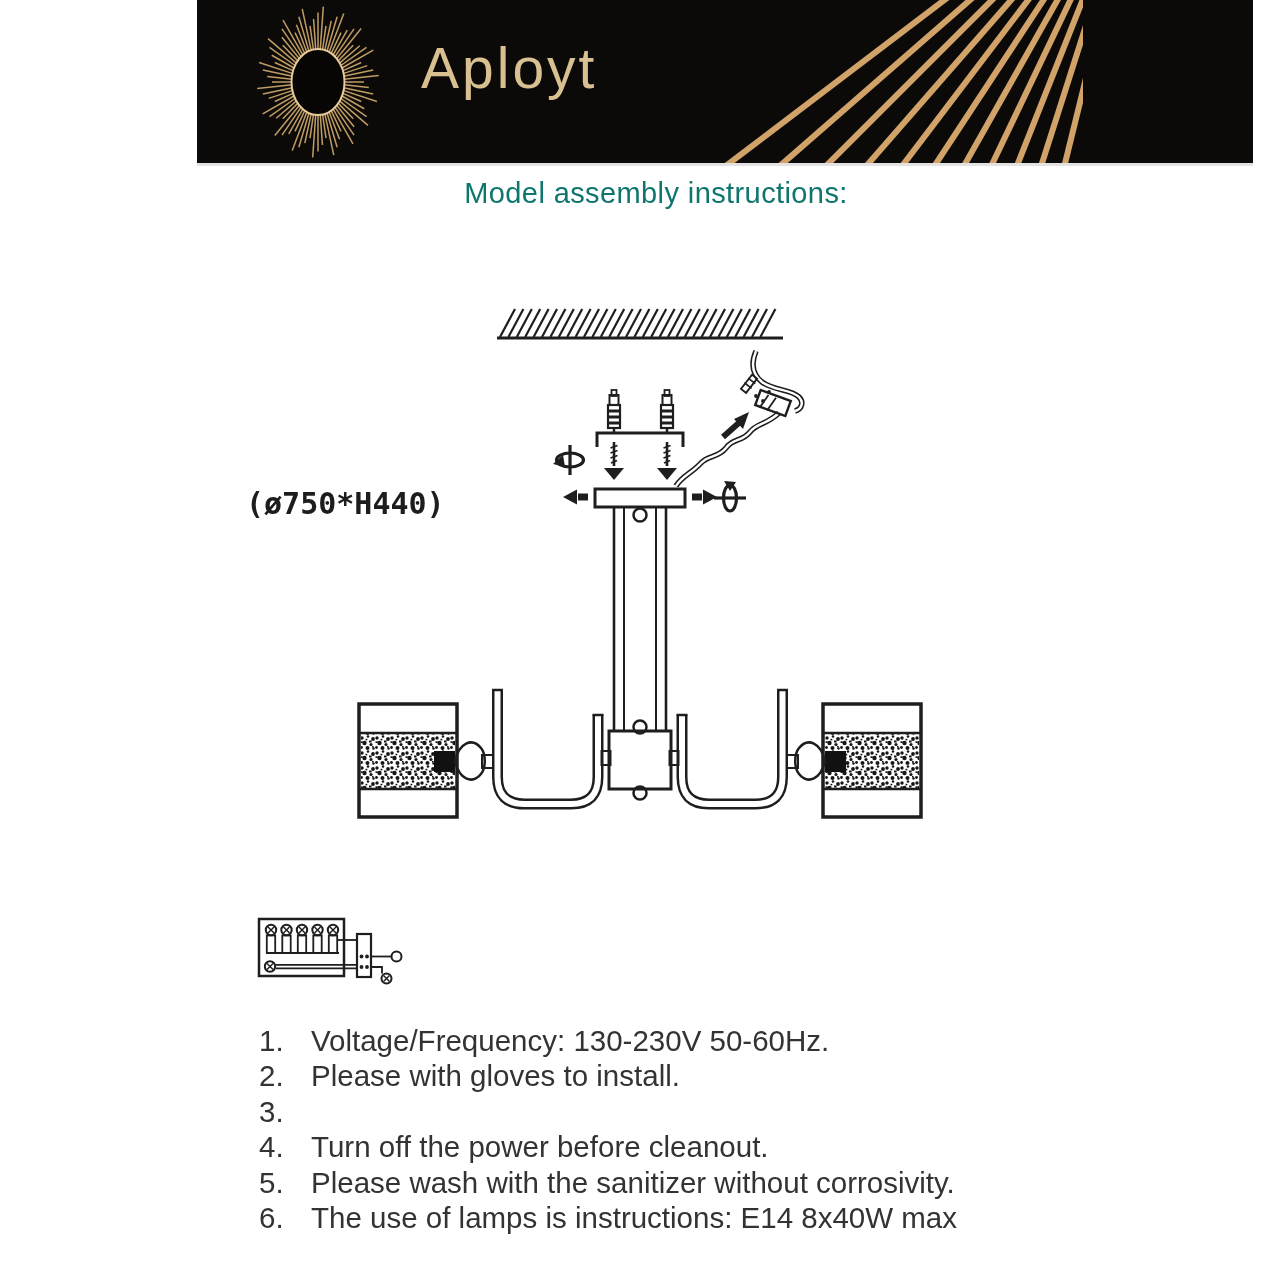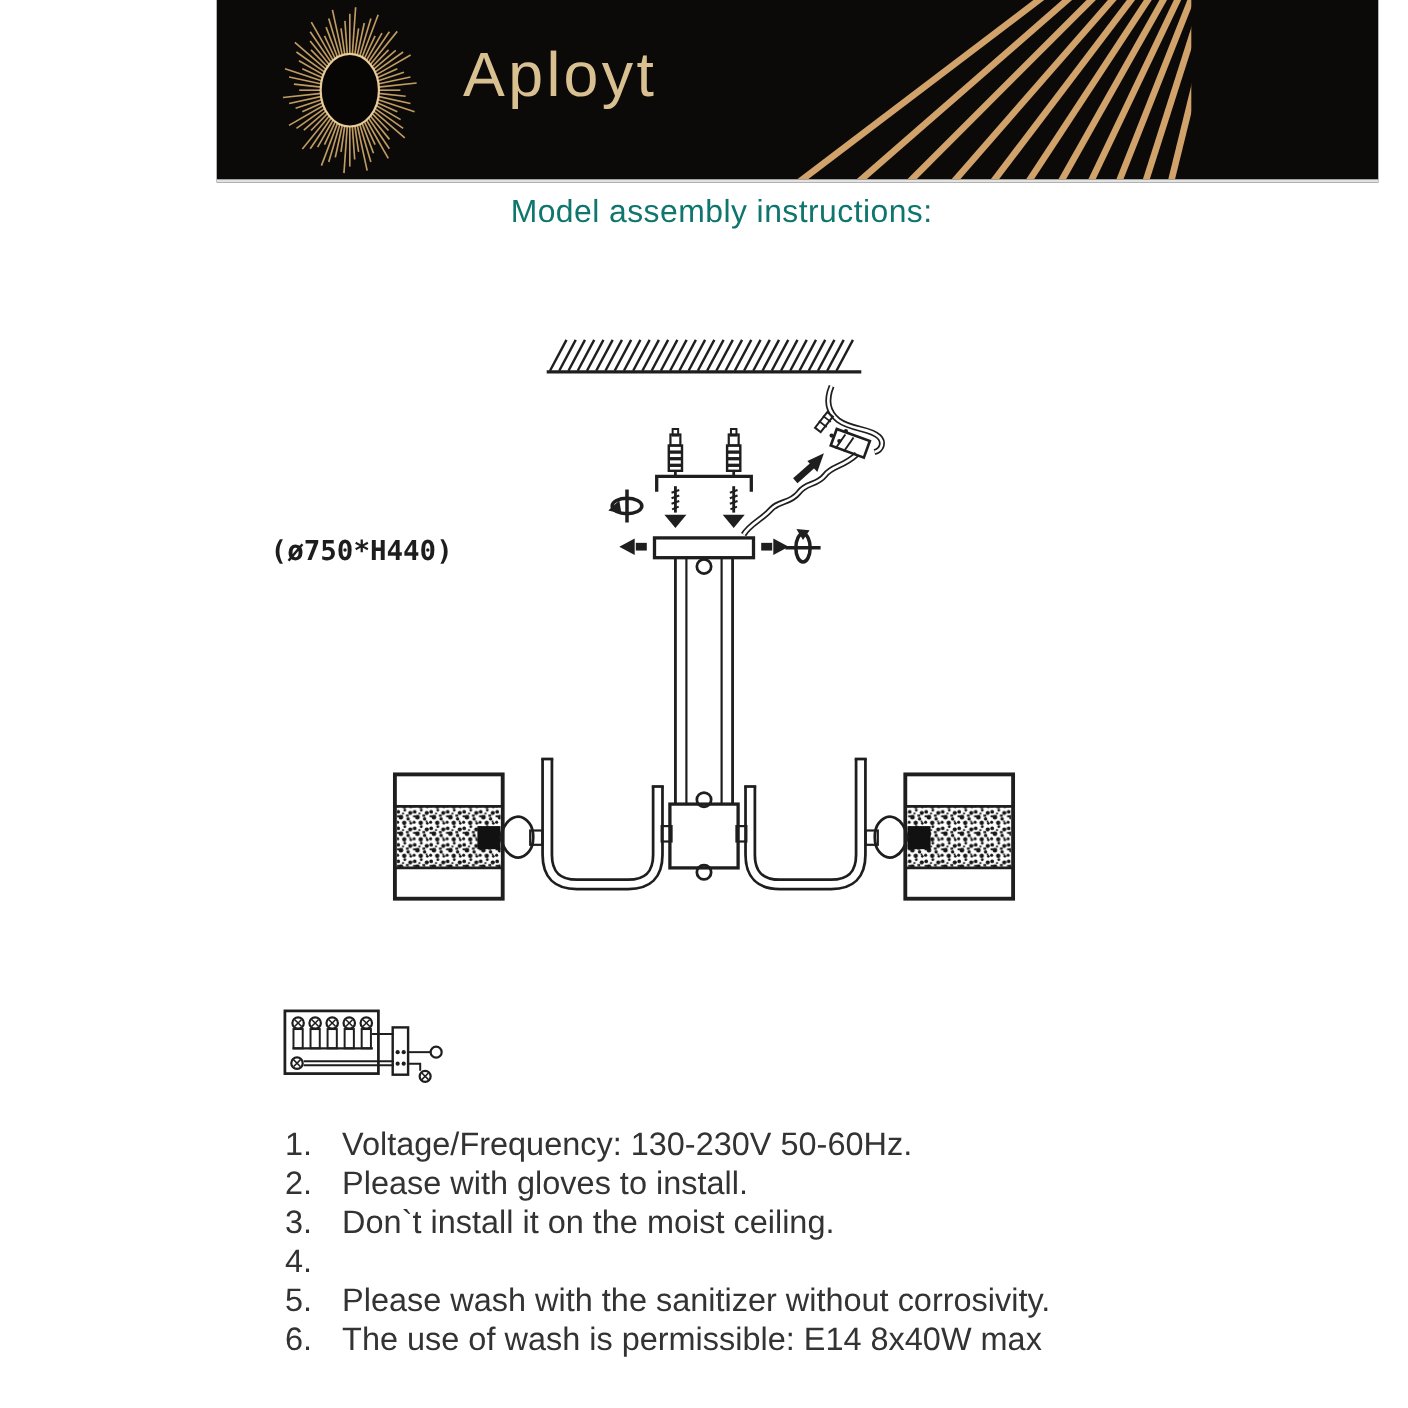--- a/index.html
+++ b/index.html
@@ -6,21 +6,21 @@
   .page{position:relative;width:1280px;height:1280px;background:#ffffff;overflow:hidden;
         font-family:"Liberation Sans",sans-serif;}
   .banner{position:absolute;left:197px;top:0;width:1056px;height:163px;background:#0c0a09;
           overflow:hidden;border-bottom:3px solid #e2e2e2;}
   .banner svg{position:absolute;left:0;top:0;}
   .brand{position:absolute;left:224px;top:40px;font-size:57px;line-height:1;color:#d9c091;
          letter-spacing:3px;font-weight:400;}
   .title{position:absolute;top:175px;left:0;width:100%;text-align:center;
          font-size:29px;line-height:37px;color:#0f766e;letter-spacing:.4px;padding-left:16px;}
   .dim{position:absolute;left:246px;top:486px;font-family:"DejaVu Sans Mono",monospace;
-       font-weight:bold;font-size:25px;color:#1d1d1d;}
+       font-weight:bold;font-size:30px;color:#1d1d1d;}
   .diagram{position:absolute;left:0;top:0;width:1280px;height:1280px;}
   .instructions{position:absolute;left:259px;top:1023px;margin:0;padding:0;list-style:none;
                 font-size:29.5px;line-height:35.4px;color:#333;}
   .instructions li{display:flex;}
   .instructions .num{width:34px;margin-right:18px;flex:none;}
   
   .ln{stroke:#1e1e1e;fill:none;}
   .fill{fill:#1e1e1e;stroke:none;}
   .wo{fill:none;stroke:#1e1e1e;stroke-width:5.5px;}
   .wi{fill:none;stroke:#ffffff;stroke-width:2.4px;}
@@ -387,27 +387,27 @@
     <li>
       <span class="num">1.</span>
       <span>Voltage/Frequency: 130-230V 50-60Hz.</span>
     </li>
     <li>
       <span class="num">2.</span>
       <span>Please with gloves to install.</span>
     </li>
     <li>
       <span class="num">3.</span>
-      <span>Don`t install it on the moist ceiling.</span>
     </li>
     <li>
       <span class="num">4.</span>
+      <span>Turn off the power before cleanout.</span>
     </li>
     <li>
       <span class="num">5.</span>
       <span>Please wash with the sanitizer without corrosivity.</span>
     </li>
     <li>
       <span class="num">6.</span>
-      <span>The use of wash is permissible: E14 8x40W max</span>
+      <span>The use of lamps is instructions: E14 8x40W max</span>
     </li>
   </ol>
 </div>
 
 </body></html>

